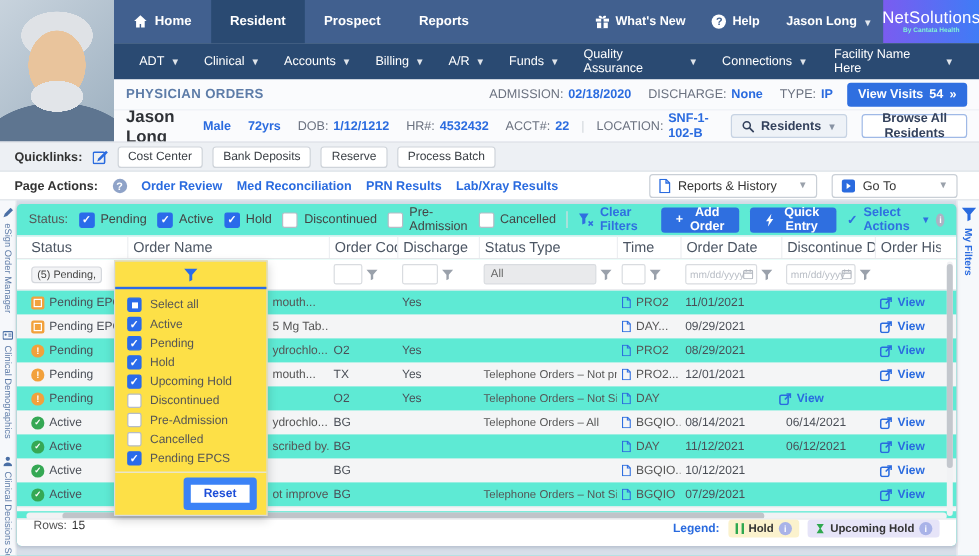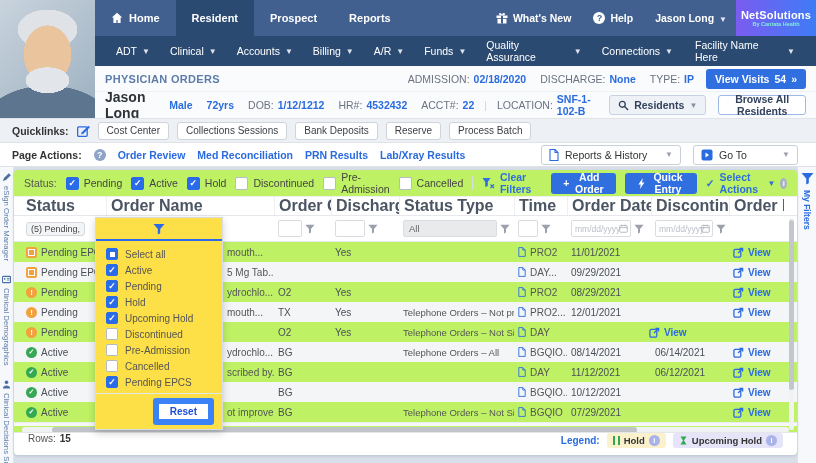--- a/index.html
+++ b/index.html
@@ -20,21 +20,21 @@
   
   .topnav{position:absolute;left:95px;top:0;width:721px;height:36px;background:#41608f;display:flex;align-items:stretch;z-index:4}
   .topnav .navitem{display:flex;align-items:center;gap:6px;padding:0 16px;color:#fff;font-size:11px;font-weight:bold;cursor:pointer}
   .topnav .navitem.active{background:#2a4a72}
   .topnav .spacer{flex:1}
   .topnav .right{display:flex;align-items:center;gap:4px;color:#fff;font-size:10.5px}
   .topnav .rightitem{display:flex;align-items:flex-end;gap:5px;padding:0 9px;font-weight:bold;cursor:pointer}
   .caret{font-size:8px;color:rgba(255,255,255,.85)}
   .helpdot{width:12px;height:12px;border-radius:50%;background:#fff;color:#41608f;font-size:9px;font-weight:bold;display:inline-flex;align-items:center;justify-content:center}
   .logo{width:80px;background:linear-gradient(90deg,#7a5cf0,#3f7cf6);display:flex;flex-direction:column;align-items:center;justify-content:center;line-height:1.1;cursor:pointer}
-  .logo .t{color:#fff;font-size:11px;font-weight:bold;letter-spacing:.2px}
+  .logo .t{color:#fff;font-size:14px;font-weight:normal;letter-spacing:.2px}
   .logo .s{color:#7ff0d8;font-size:5.5px;font-weight:bold}
 
   
   .subnav{position:absolute;left:95px;top:36px;width:721px;height:30px;background:#2a4a72;display:flex;align-items:center;padding:0 12px;gap:2px;z-index:4}
   .subnav .item{display:flex;align-items:center;gap:5px;color:#fff;font-size:10.5px;padding:0 9px;cursor:pointer}
   .subnav .spacer{flex:1}
 
   
   .patient{position:absolute;left:95px;top:66px;width:721px;height:52px;background:#fafbfd}
   .prow{height:26px;display:flex;align-items:center;padding:0 10px;font-size:10.5px}
@@ -66,41 +66,41 @@
 
   
   .main-bg{position:absolute;left:0;top:167px;width:816px;height:296px;background:#d8dfe9}
   .left-rail{position:absolute;left:0;top:167px;width:14px;height:296px;background:#f6f8fb;border-right:1px solid #dfe3e9;display:flex;flex-direction:column;align-items:center;padding-top:6px;gap:14px;overflow:hidden}
   .railitem{display:flex;flex-direction:column;align-items:center;gap:4px;cursor:pointer}
   .vtext{writing-mode:vertical-rl;font-size:7.8px;color:#5b79a6;white-space:nowrap}
   .right-rail{position:absolute;right:0;top:167px;width:19px;height:296px;background:#f6f8fb;border-left:1px solid #dfe3e9;display:flex;flex-direction:column;align-items:center;padding-top:5px;gap:5px}
   .right-rail .vtext{color:#2a6bdf;font-weight:bold;font-size:8.5px}
 
   
-  .card{position:absolute;left:14px;top:170px;width:783px;height:285px;background:#bef264;border-radius:4px;box-shadow:0 1px 3px rgba(40,60,90,.18);overflow:hidden}
+  .card{position:absolute;left:14px;top:170px;width:783px;height:285px;background:#5eead4;border-radius:4px;box-shadow:0 1px 3px rgba(40,60,90,.18);overflow:hidden}
 
   .filterbar{height:27px;display:flex;align-items:center;padding:0 10px;gap:9px;border-bottom:1px solid #eef0f3}
   .fb-label{font-size:10.5px;color:#555}
   .cbwrap{display:flex;align-items:center;gap:5px;font-size:10.5px;color:#444;cursor:pointer}
   .cb{width:13px;height:13px;border-radius:2px;border:1px solid #b6bcc6;background:#fff;display:inline-flex;align-items:center;justify-content:center;flex:none}
   .cb.on{background:#2a6bea;border-color:#2a6bea}
   .cb.on::after{content:"✓";color:#fff;font-size:9px;font-weight:bold;line-height:1}
   .cb.ind{background:#2a6bea;border-color:#2a6bea}
   .cb.ind::after{content:"";width:5px;height:5px;background:#fff}
   .fb-div{width:1px;height:14px;background:#d9dce0}
   .clearf{display:flex;align-items:center;gap:5px;color:#2f6fe0;font-size:10.5px;font-weight:bold;cursor:pointer}
   .btn-blue{background:#2f6fe0;color:#fff;border:none;border-radius:3px;height:21px;padding:0 12px;font-size:10.5px;font-weight:bold;display:inline-flex;align-items:center;gap:5px;cursor:pointer}
   .selact{display:flex;align-items:center;gap:5px;color:#2f6fe0;font-size:10.5px;font-weight:bold;cursor:pointer}
   .infodot{width:11px;height:11px;border-radius:50%;background:#aab3c4;color:#fff;font-size:7.5px;font-weight:bold;display:inline-flex;align-items:center;justify-content:center}
   .infodot::after{content:"i"}
 
   
   .thead,.tfilter,.trow{display:flex;align-items:center;padding:0 8px}
   .thead{height:19px;border-bottom:1px solid #e6e8eb;background:#fff}
-  .th{font-size:16px;font-weight:bold;color:#4b5563;padding:0 4px;white-space:nowrap;overflow:hidden;height:100%;display:flex;align-items:center;border-left:1px solid #edeff2}
+  .th{font-size:12px;font-weight:normal;color:#4b5563;padding:0 4px;white-space:nowrap;overflow:hidden;height:100%;display:flex;align-items:center;border-left:1px solid #edeff2}
   .th:first-child{border-left:none}
   .tfilter{height:26px;border-bottom:1px solid #e6e8eb;background:#fff}
   .tf{padding:0 4px;display:flex;align-items:center;gap:3px}
   .chip{background:#f3f4f6;border:1px solid #d5d8dd;border-radius:3px;padding:1px 4px;font-size:9px;color:#444;white-space:nowrap}
   .fin{height:17px;border:1px solid #d9dce0;border-radius:2px;background:#fff;font-size:9px;padding:0 3px;min-width:0}
   .fin::placeholder{color:#b9bec6;font-size:8.5px}
   .fsel{height:17px;background:#e9eaec;border:1px solid #d9dce0;border-radius:2px;font-size:9.5px;color:#666;display:inline-flex;align-items:center;padding:0 5px;flex:1}
   .ffun{color:#9aa1ab;cursor:pointer}
   .datebox{position:relative;display:inline-flex;align-items:center}
   .datebox .ico{position:absolute;right:3px;color:#b0b5bd}
@@ -330,23 +330,20 @@
   </div>
 </div>
 
 <div class="quicklinks">
   <span class="ql-label">Quicklinks:</span>
   <svg class="ico" width="13" height="13" style="color:#2a6bdf">
       <use href="#i-pencil"></use>
     </svg>
   <button class="chipbtn">
       <span>Cost Center</span>
-    </button>
-  <button class="chipbtn">
-      <span>Collections Sessions</span>
     </button>
   <button class="chipbtn">
       <span>Bank Deposits</span>
     </button>
   <button class="chipbtn">
       <span>Reserve</span>
     </button>
   <button class="chipbtn">
       <span>Process Batch</span>
     </button>
@@ -748,21 +745,21 @@
   <div class="hscroll">
       <div class="thumb"></div>
     </div>
 
   <div class="vscroll">
       <div class="thumb"></div>
     </div>
 
   <div class="cardfooter">
     <span style="color:#555">Rows:</span>
-    <span style="font-weight:bold;margin-left:4px">15</span>
+    <span style="font-weight:normal;margin-left:4px">15</span>
     <div class="legend">
       <span class="llab">Legend:</span>
       <span class="badge hold">
         <span class="pauseico"></span>
         <span>Hold</span>
         <span class="infodot" style="background:#a9b3e8"></span>
       </span>
       <span class="badge up">
         <svg class="ico" width="9" height="9" style="color:#2fa84f">
             <use href="#i-hour"></use>

